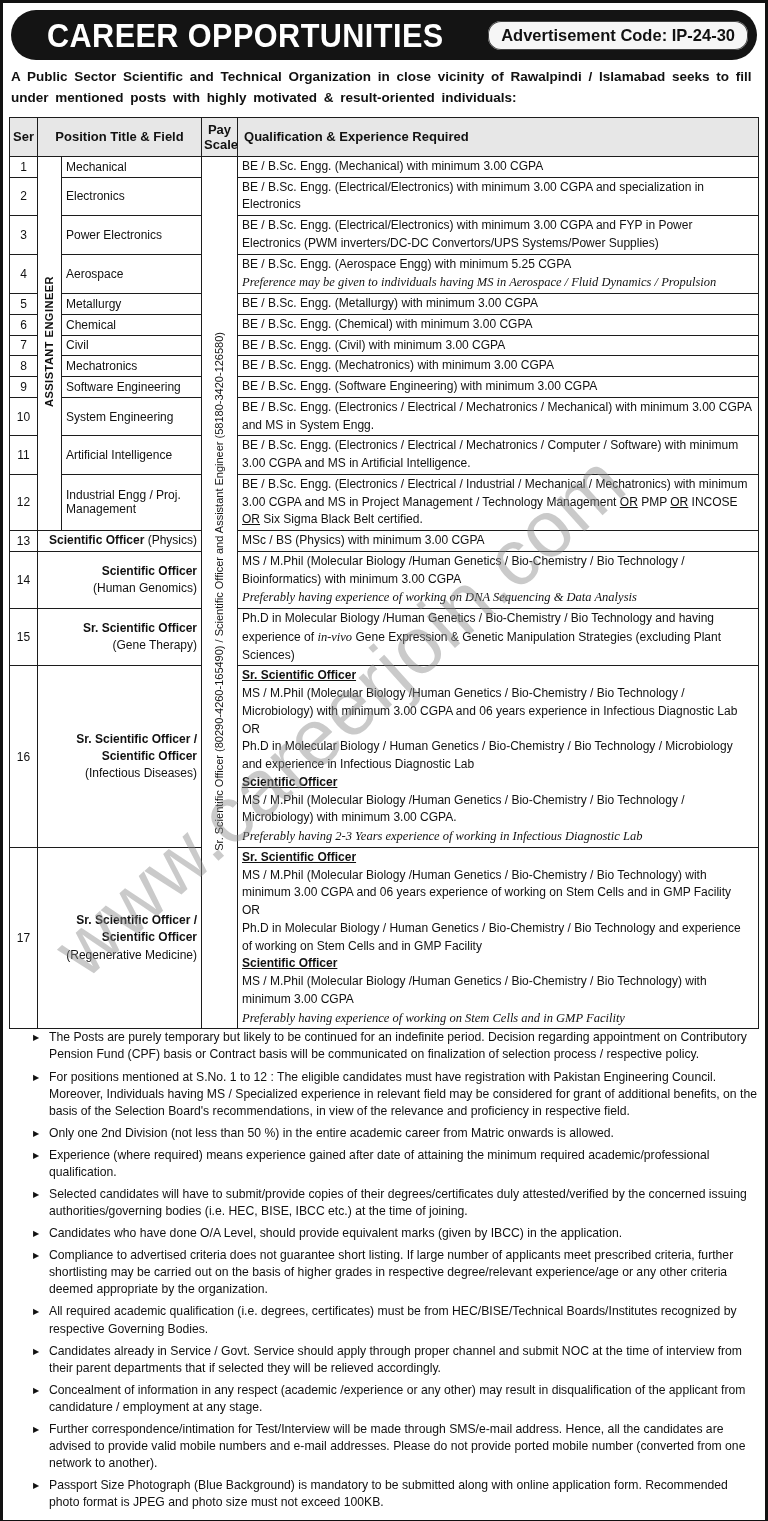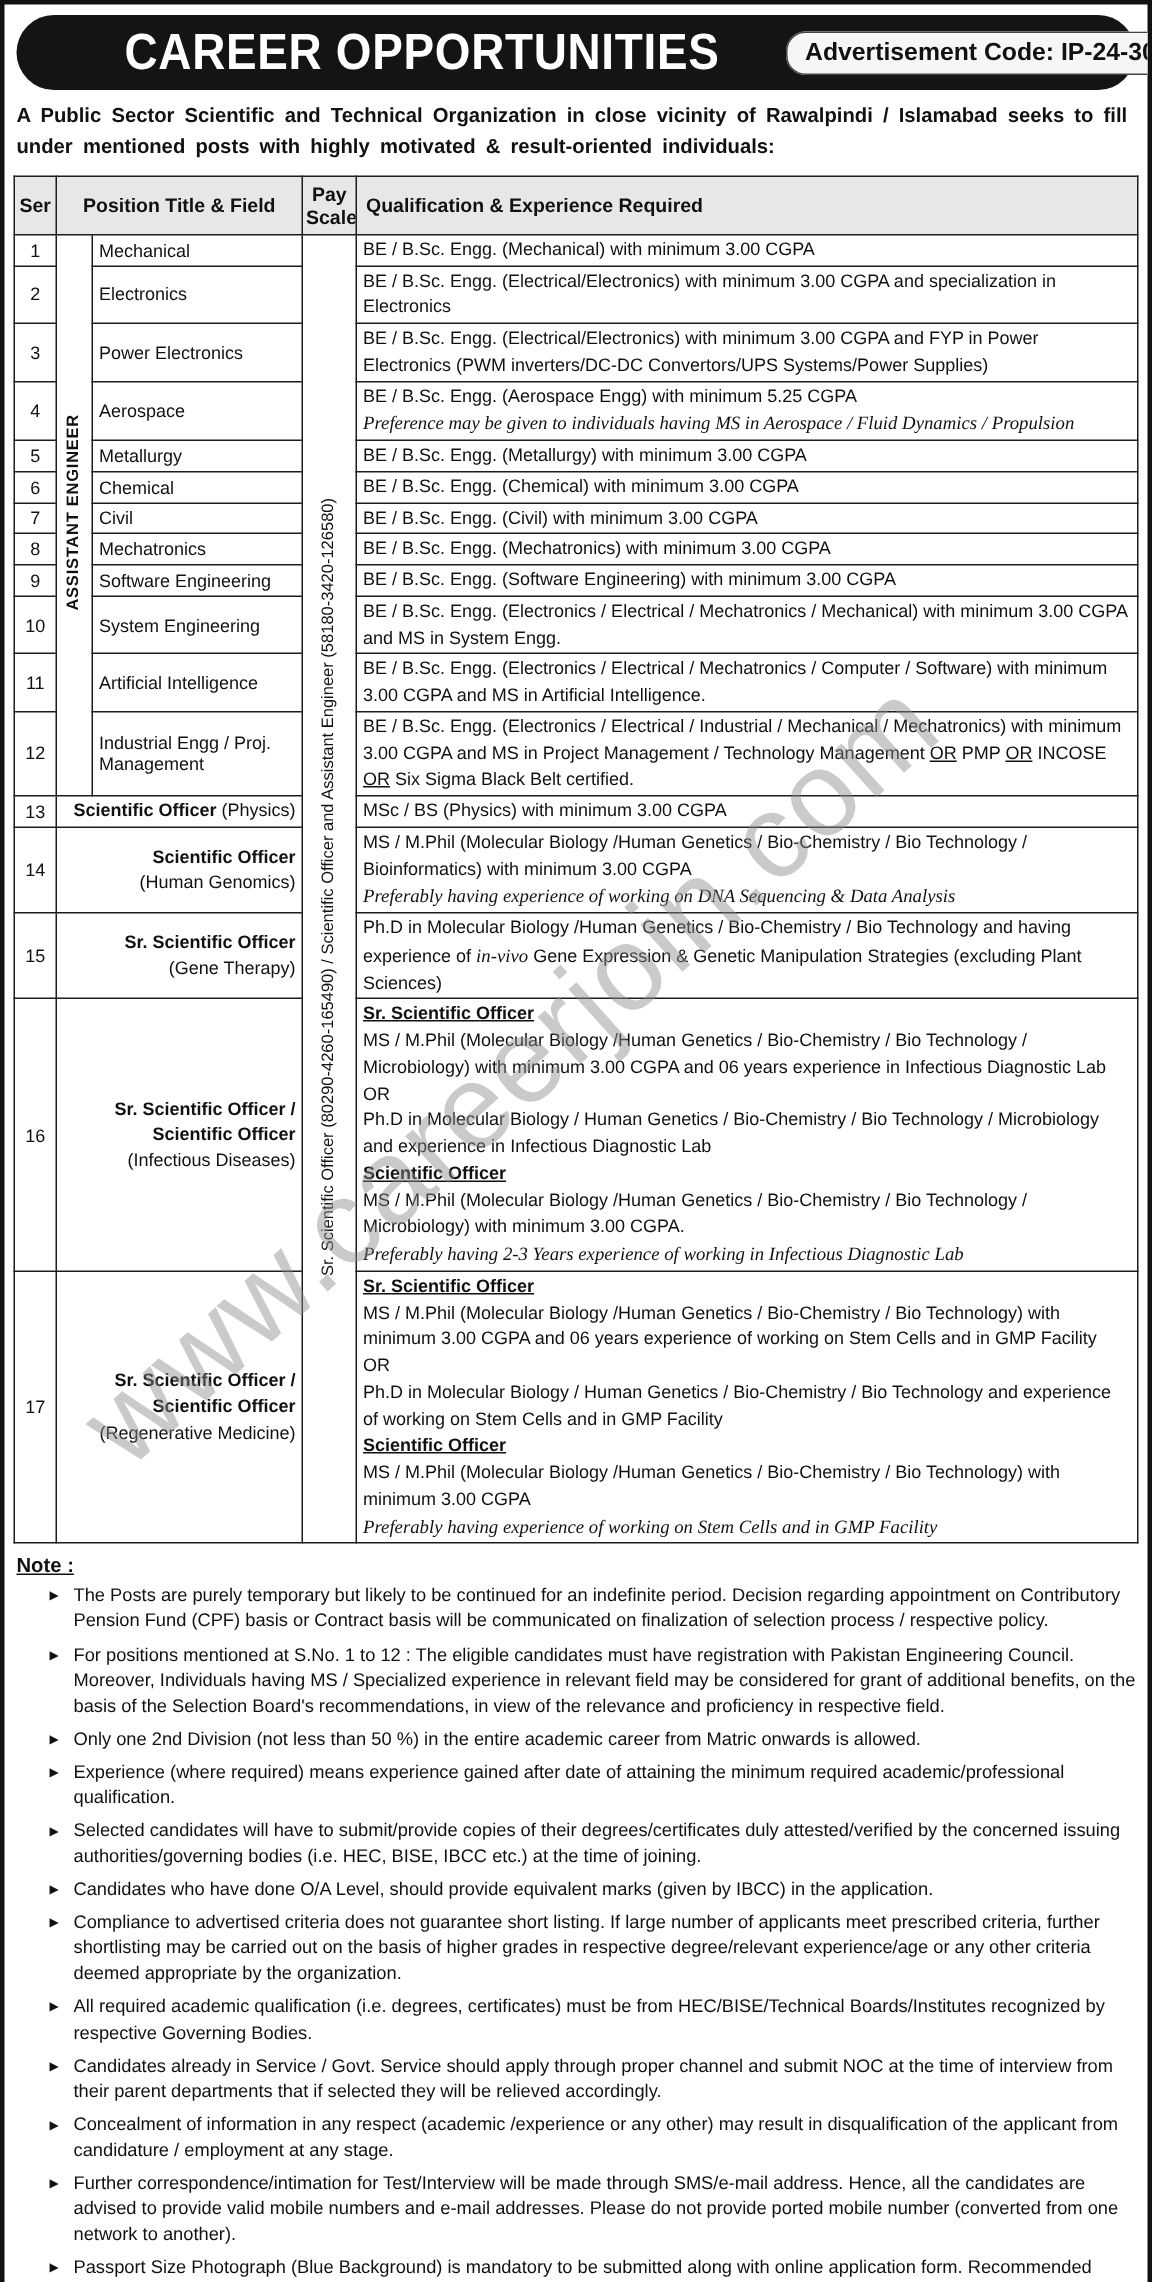--- a/index.html
+++ b/index.html
@@ -19,21 +19,21 @@
     background:#fff;
   }
   
   .topbar {
     background:#141414;
     border-radius: 30px;
     height: 50px;
     margin: 2px 2px 7px 2px;
     display:flex;
     align-items:center;
-    justify-content:flex-start;
+    justify-content:flex-end;
     padding: 0 9px 0 72px;
   }
   .topbar .title {
     color:#fff;
     font-size: 34px;
     font-weight: bold;
     letter-spacing: 0.5px;
     white-space: nowrap;
     transform: scaleX(.9);
     transform-origin: left center;
@@ -308,21 +308,20 @@
             <div class="ln">OR</div>
             <div class="ln">Ph.D in Molecular Biology / Human Genetics / Bio-Chemistry / Bio Technology and experience of working on Stem Cells and in GMP Facility</div>
             <div class="ln"><span class="hdg">Scientific Officer</span></div>
             <div class="ln">MS / M.Phil (Molecular Biology  /Human Genetics / Bio-Chemistry / Bio Technology) with minimum 3.00 CGPA</div>
             <div class="ln"><i>Preferably having experience of working on Stem Cells and in GMP Facility</i></div>
           </td>
         </tr>
       </tbody>
   </table>
 
-  <div class="section-heading">Note :</div>
   <div class="bullets" id="notes-list">
       <div class="bullet">
         <span class="marker">▶</span>
         <span class="btext">
           <div class="ln">The Posts are purely temporary but likely to be continued for an indefinite period. Decision regarding appointment on Contributory Pension Fund (CPF) basis or Contract basis will be communicated on finalization of selection process /  respective policy.</div>
         </span>
       </div>
       <div class="bullet">
         <span class="marker">▶</span>
         <span class="btext">

